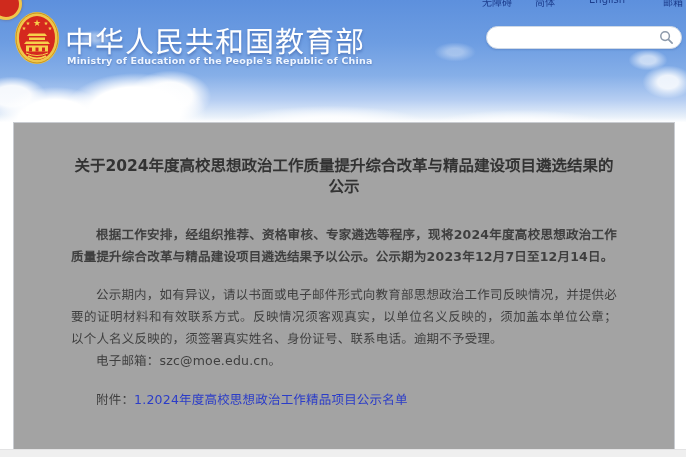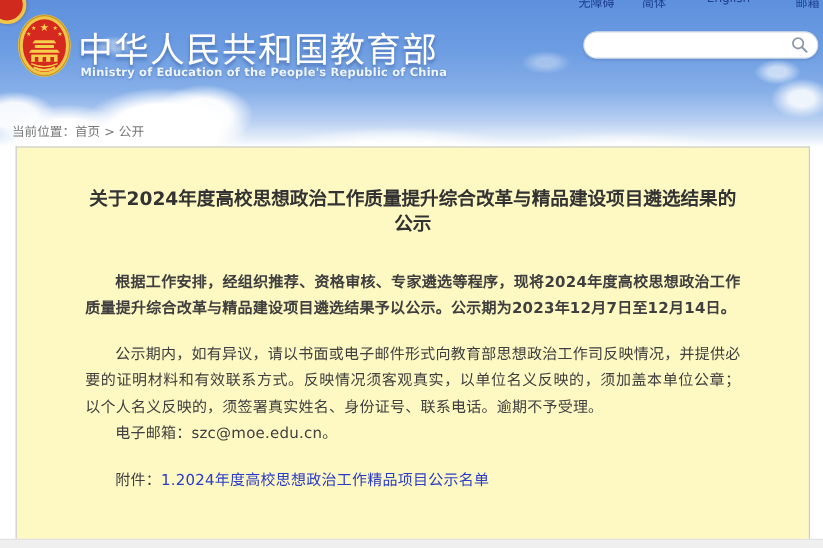--- a/index.html
+++ b/index.html
@@ -63,21 +63,21 @@
 
   
   .breadcrumb{
     position:absolute;left:10px;top:101px;font-size:10.5px;color:#777;z-index:3;white-space:nowrap;
   }
   .breadcrumb a{color:#777;text-decoration:none;cursor:pointer;}
 
   
   .doc-box{
     position:absolute;left:13px;top:122px;width:662px;height:335px;
-    background:#fef9c3;border:1px solid #c9ccd1;border-bottom:none;
+    background:#a3a3a3;border:1px solid #c9ccd1;border-bottom:none;
     box-sizing:border-box;padding:0 57px 0 57px;z-index:2;
   }
   .doc-title{
     margin:33px 0 0 0;text-align:center;font-size:15.5px;font-weight:bold;color:#333333;
     line-height:21px;
   }
   .doc-p{
     margin:0;font-size:12.5px;color:#3f3f3f;line-height:22px;
     text-indent:2em;text-align:justify;letter-spacing:.2px;
   }
@@ -136,23 +136,20 @@
 
     <div class="search-box">
       <input class="search-input" type="text" value="" style="">
       <svg class="search-icon" viewBox="0 0 16 16">
         <circle cx="6.5" cy="6.5" r="4.6" fill="none" stroke="#8d9aab" stroke-width="1.6"></circle>
         <line x1="10" y1="10" x2="14" y2="14" stroke="#8d9aab" stroke-width="1.8" stroke-linecap="round"></line>
       </svg>
     </div>
   </div>
 
-  <div class="breadcrumb">
-    <span>当前位置：</span><a>首页</a><span> &gt; </span><a>公开</a>
-  </div>
 
   <div class="doc-box">
     <h1 class="doc-title">关于2024年度高校思想政治工作质量提升综合改革与精品建设项目遴选结果的公示</h1>
 
     <p class="doc-p p1">根据工作安排，经组织推荐、资格审核、专家遴选等程序，现将2024年度高校思想政治工作质量提升综合改革与精品建设项目遴选结果予以公示。公示期为2023年12月7日至12月14日。</p>
 
     <p class="doc-p p2">公示期内，如有异议，请以书面或电子邮件形式向教育部思想政治工作司反映情况，并提供必要的证明材料和有效联系方式。反映情况须客观真实，以单位名义反映的，须加盖本单位公章；以个人名义反映的，须签署真实姓名、身份证号、联系电话。逾期不予受理。</p>
 
 
     <p class="doc-p line-email">电子邮箱：szc@moe.edu.cn。</p>

